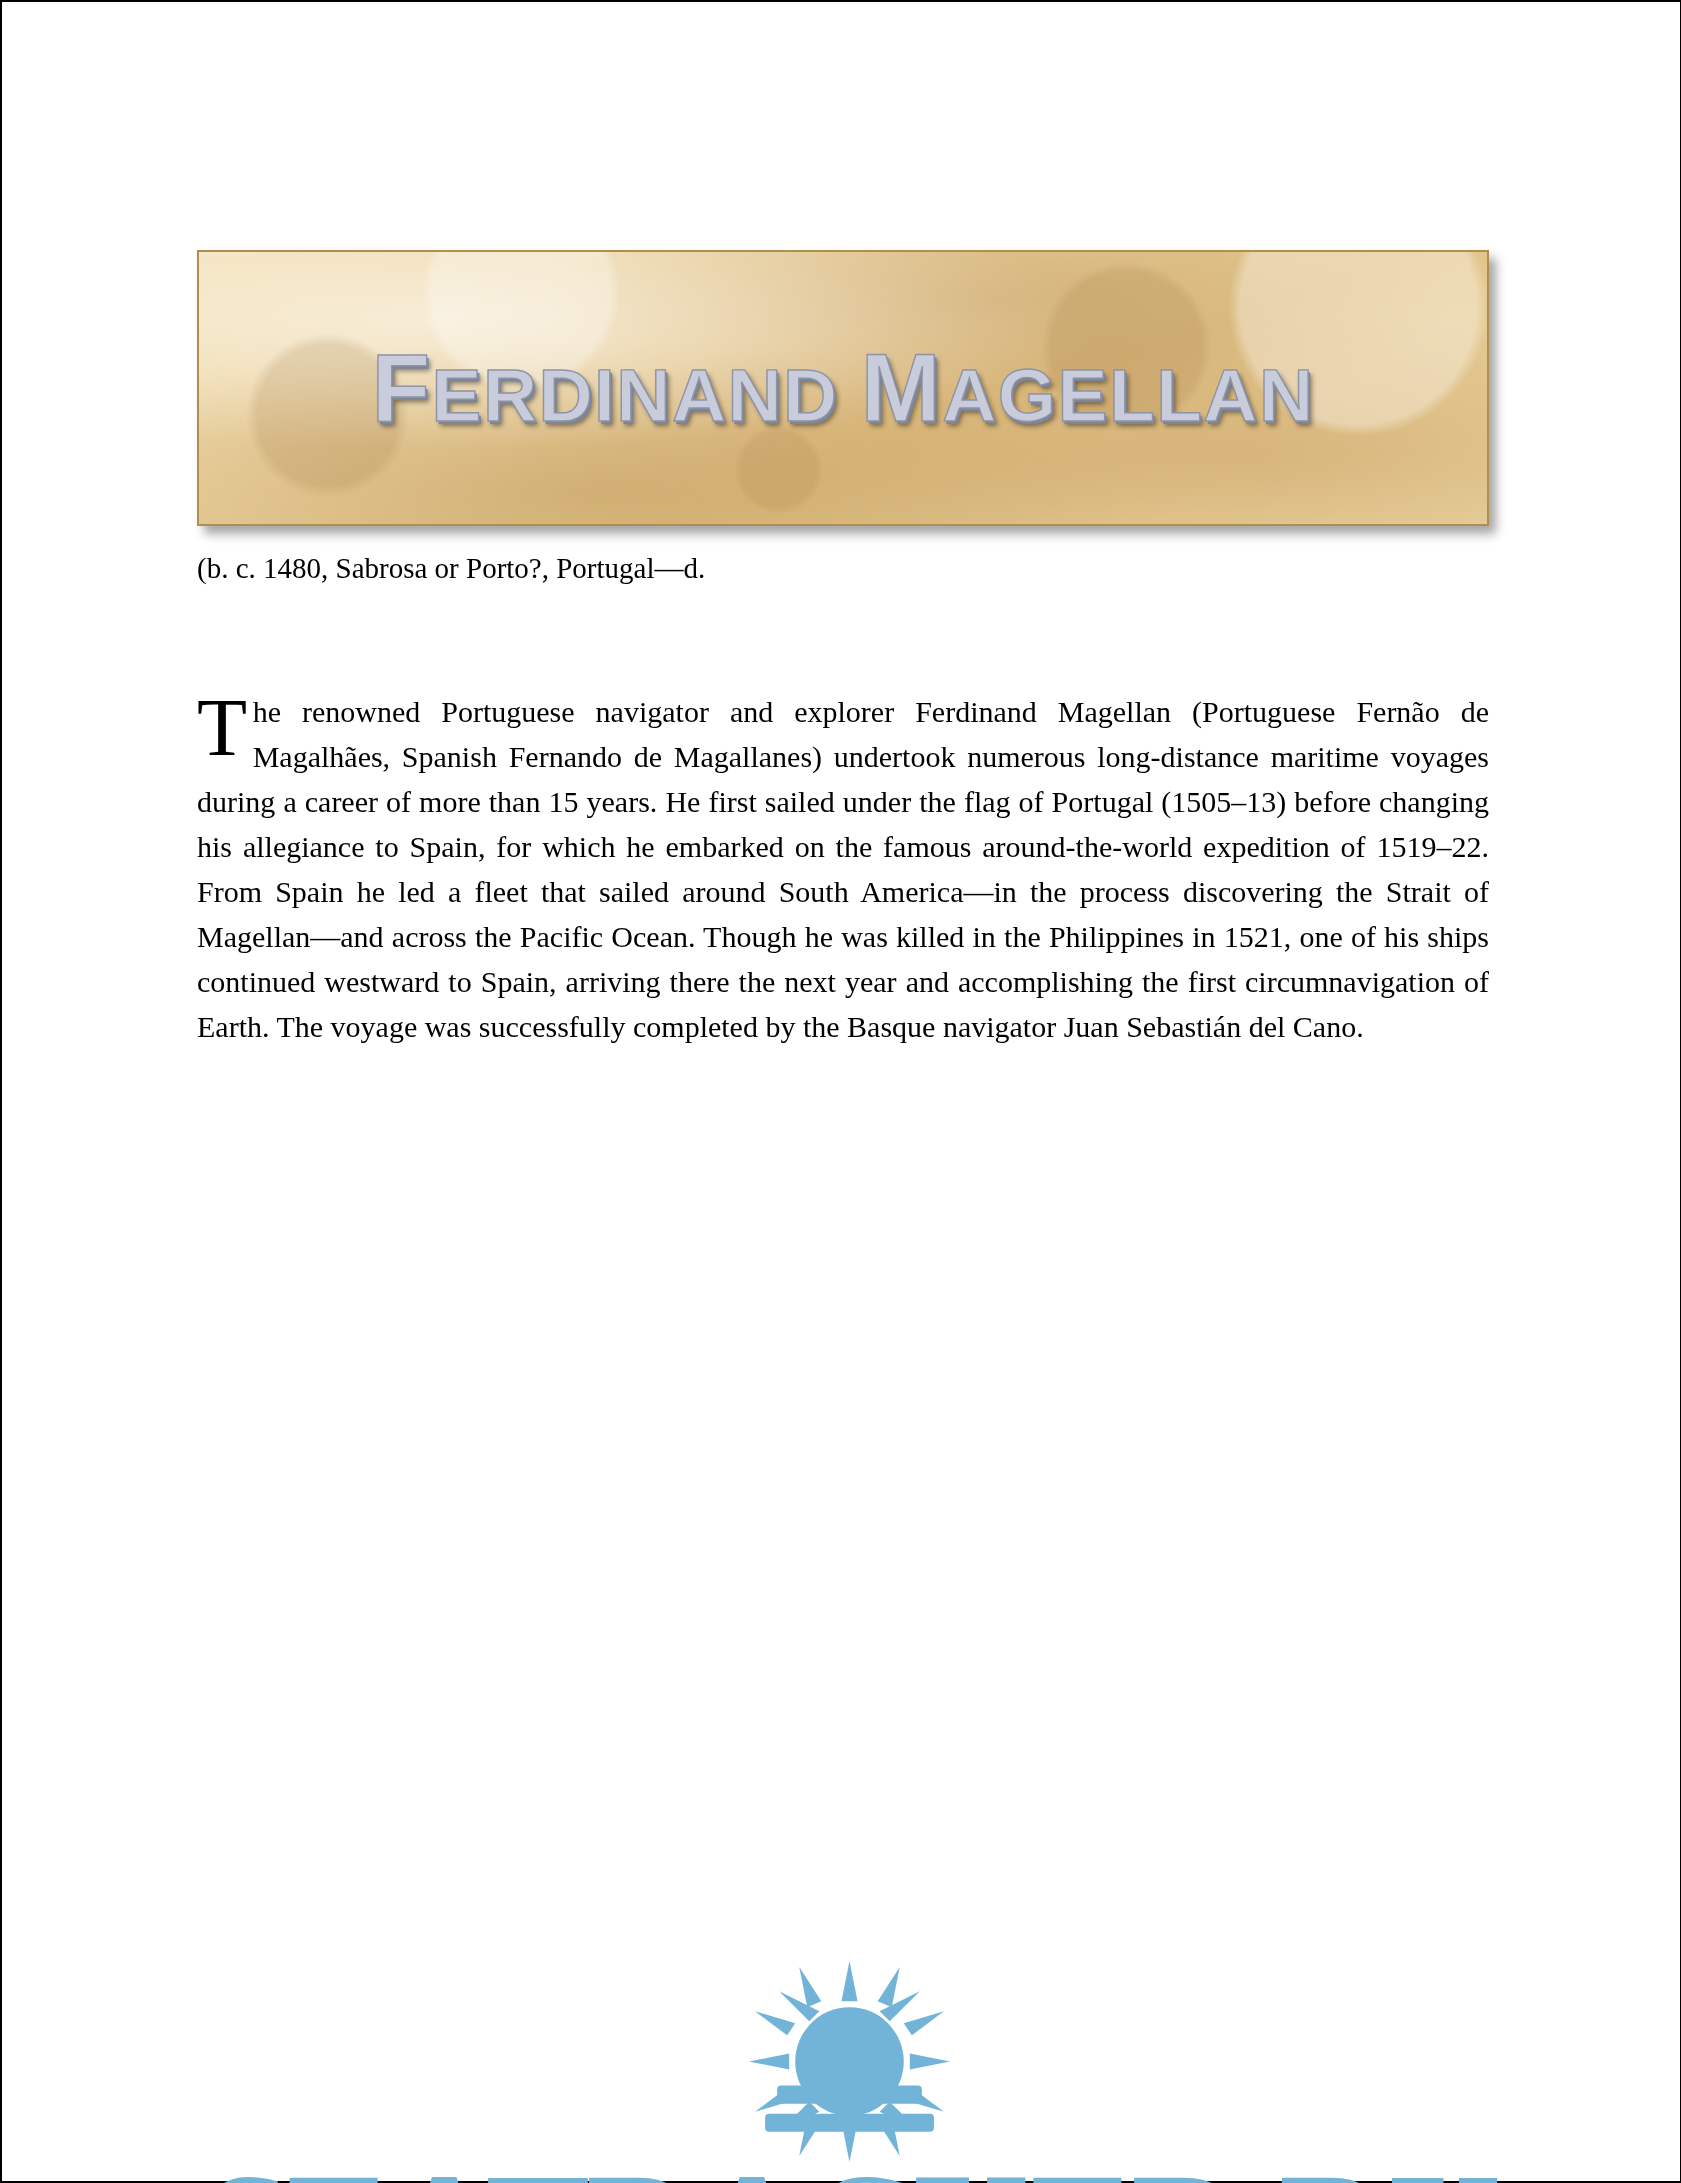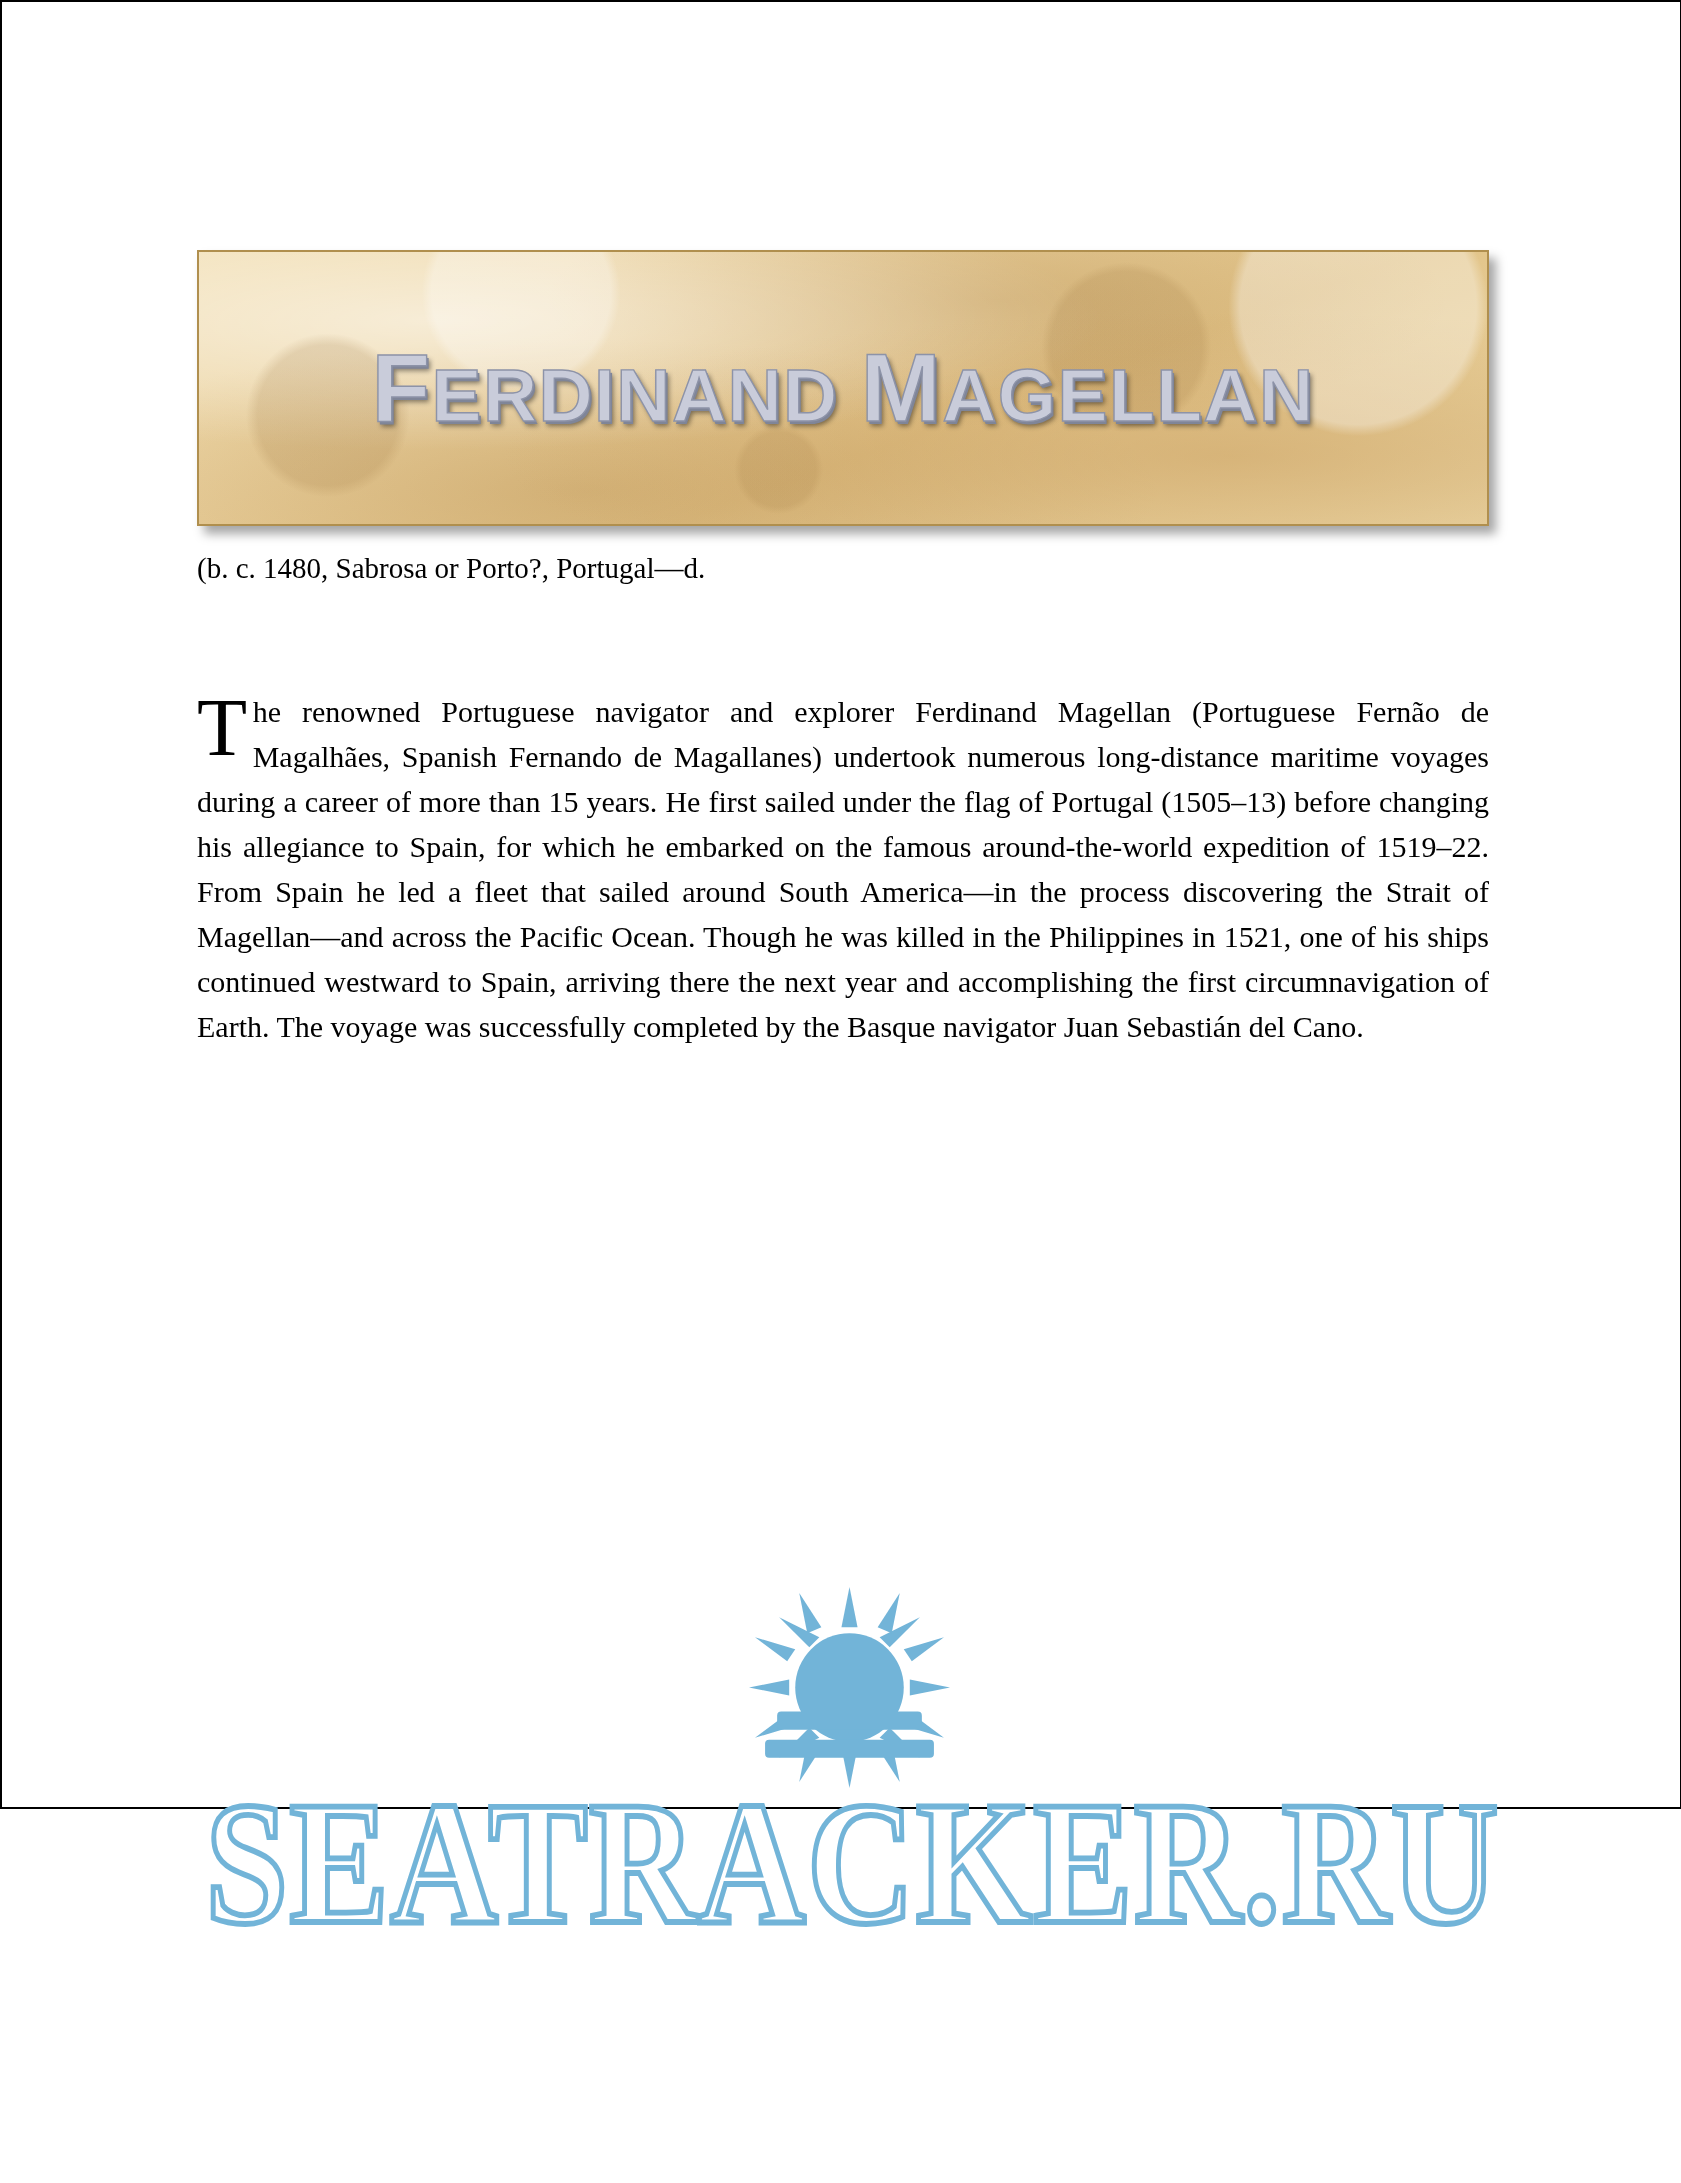--- a/index.html
+++ b/index.html
@@ -14,21 +14,21 @@
     font-family: "Liberation Serif", serif;
     color: #000000;
     overflow: hidden;
   }
 
   
   .page {
     position: absolute;
     left: 0; top: 0;
     width: 1682px;
-    height: 1809px;
+    height: 2183px;
     background: #ffffff;
     border: 2.1px solid #000000;
     box-sizing: border-box;
   }
 
   
   .banner-wrap {
     position: absolute;
     left: 195px;
     top: 248px;

